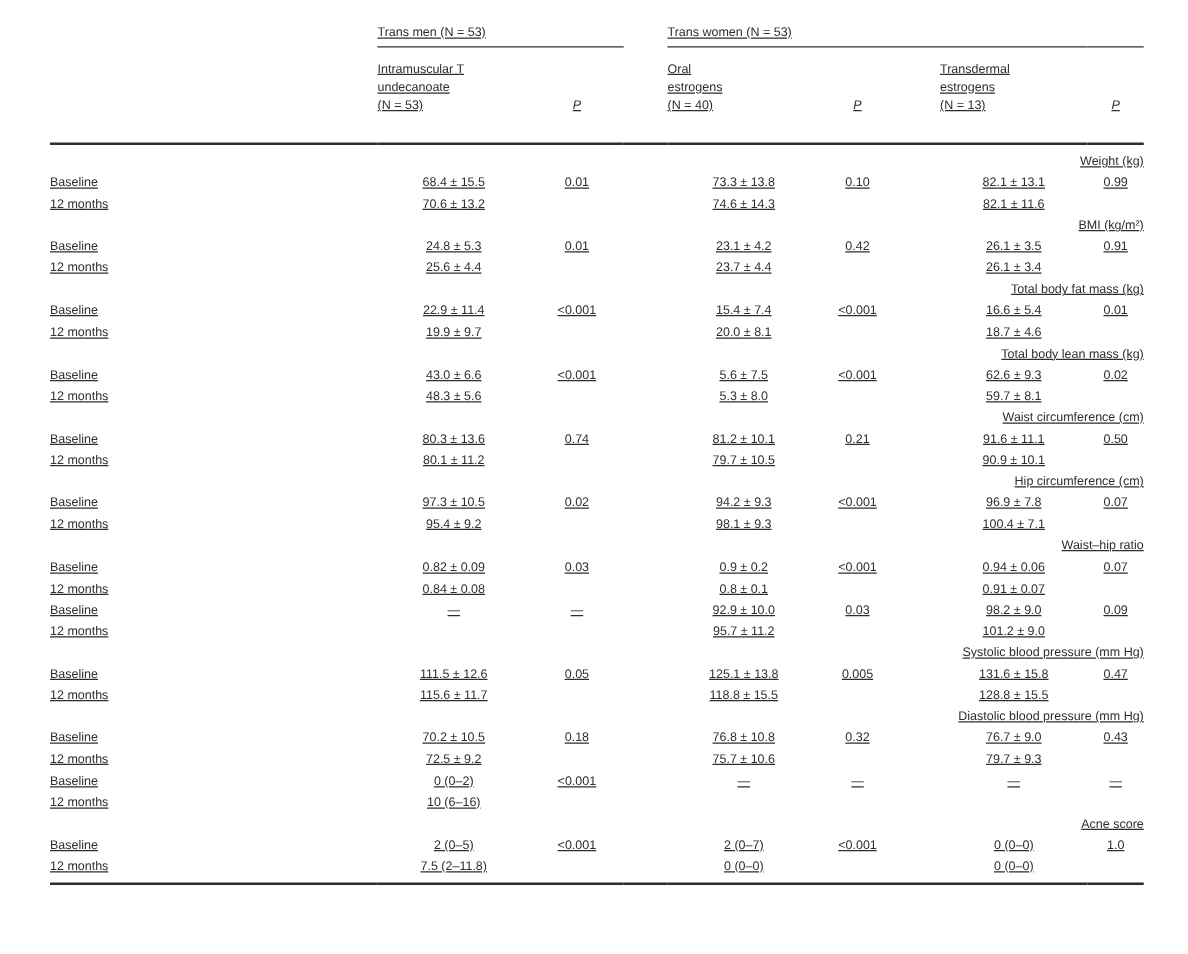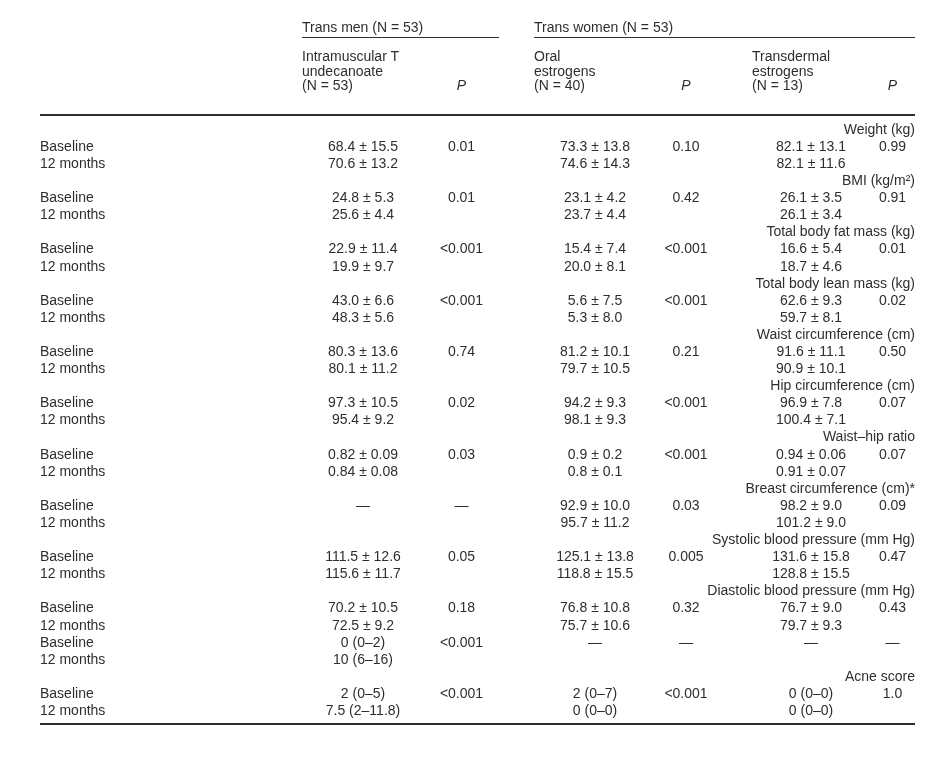--- a/index.html
+++ b/index.html
@@ -29,22 +29,23 @@
     white-space: nowrap;
   }
   .title-label {
     font-weight: bold;
     margin-right: 16px;
   }
   table.t3 {
     border-collapse: collapse;
     table-layout: fixed;
     width: 875px;
-    font-size: 14px;
+    font-size: 10px;
     border-bottom: 2.5px solid #2e2e2e;
+    text-decoration: underline;
   }
   table.t3 td {
     padding: 0;
     vertical-align: bottom;
     overflow: visible;
     white-space: nowrap;
   }
   tr.group-row td {
     padding-top: 13px;
     padding-bottom: 3px;
@@ -288,23 +289,20 @@
           <td class="row-label">12 months</td>
           <td class="val">0.84 ± 0.08</td>
           <td class="p"></td>
           <td class="spacer"></td>
           <td class="val">0.8 ± 0.1</td>
           <td class="p"></td>
           <td class="spacer"></td>
           <td class="val">0.91 ± 0.07</td>
           <td class="p"></td>
         </tr>
-        <tr class="section-row">
-          <td class="sec-label" colspan="9">Breast circumference (cm)*</td>
-        </tr>
         <tr class="data-row">
           <td class="row-label">Baseline</td>
           <td class="val">—</td>
           <td class="p">—</td>
           <td class="spacer"></td>
           <td class="val">92.9 ± 10.0</td>
           <td class="p">0.03</td>
           <td class="spacer"></td>
           <td class="val">98.2 ± 9.0</td>
           <td class="p">0.09</td>

